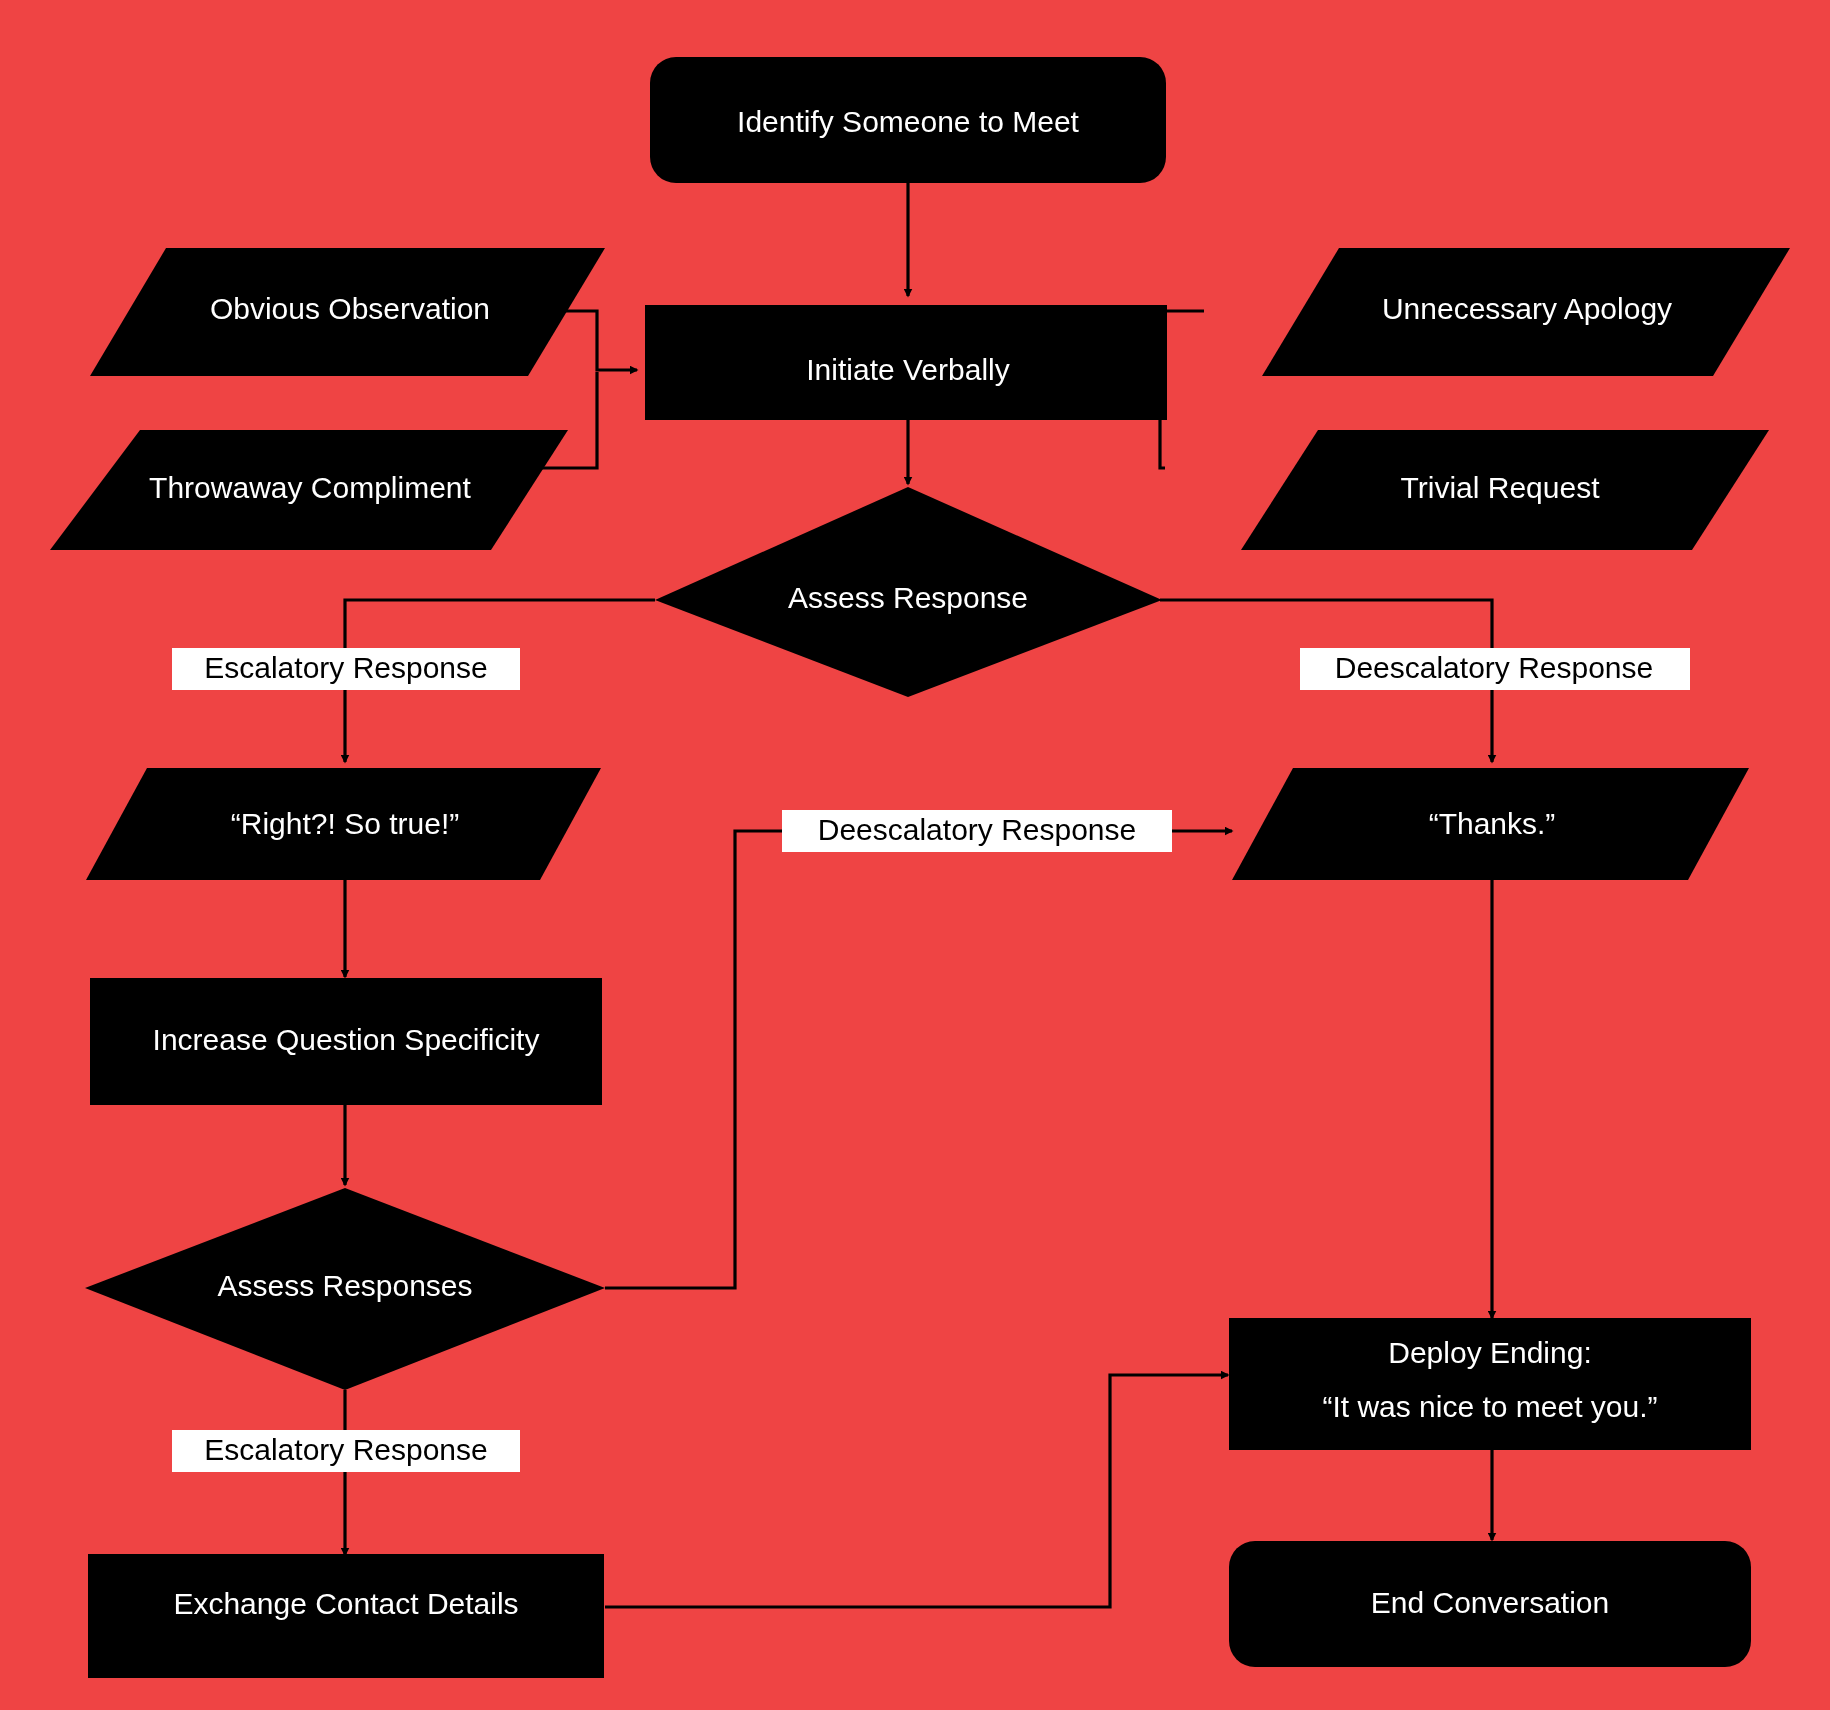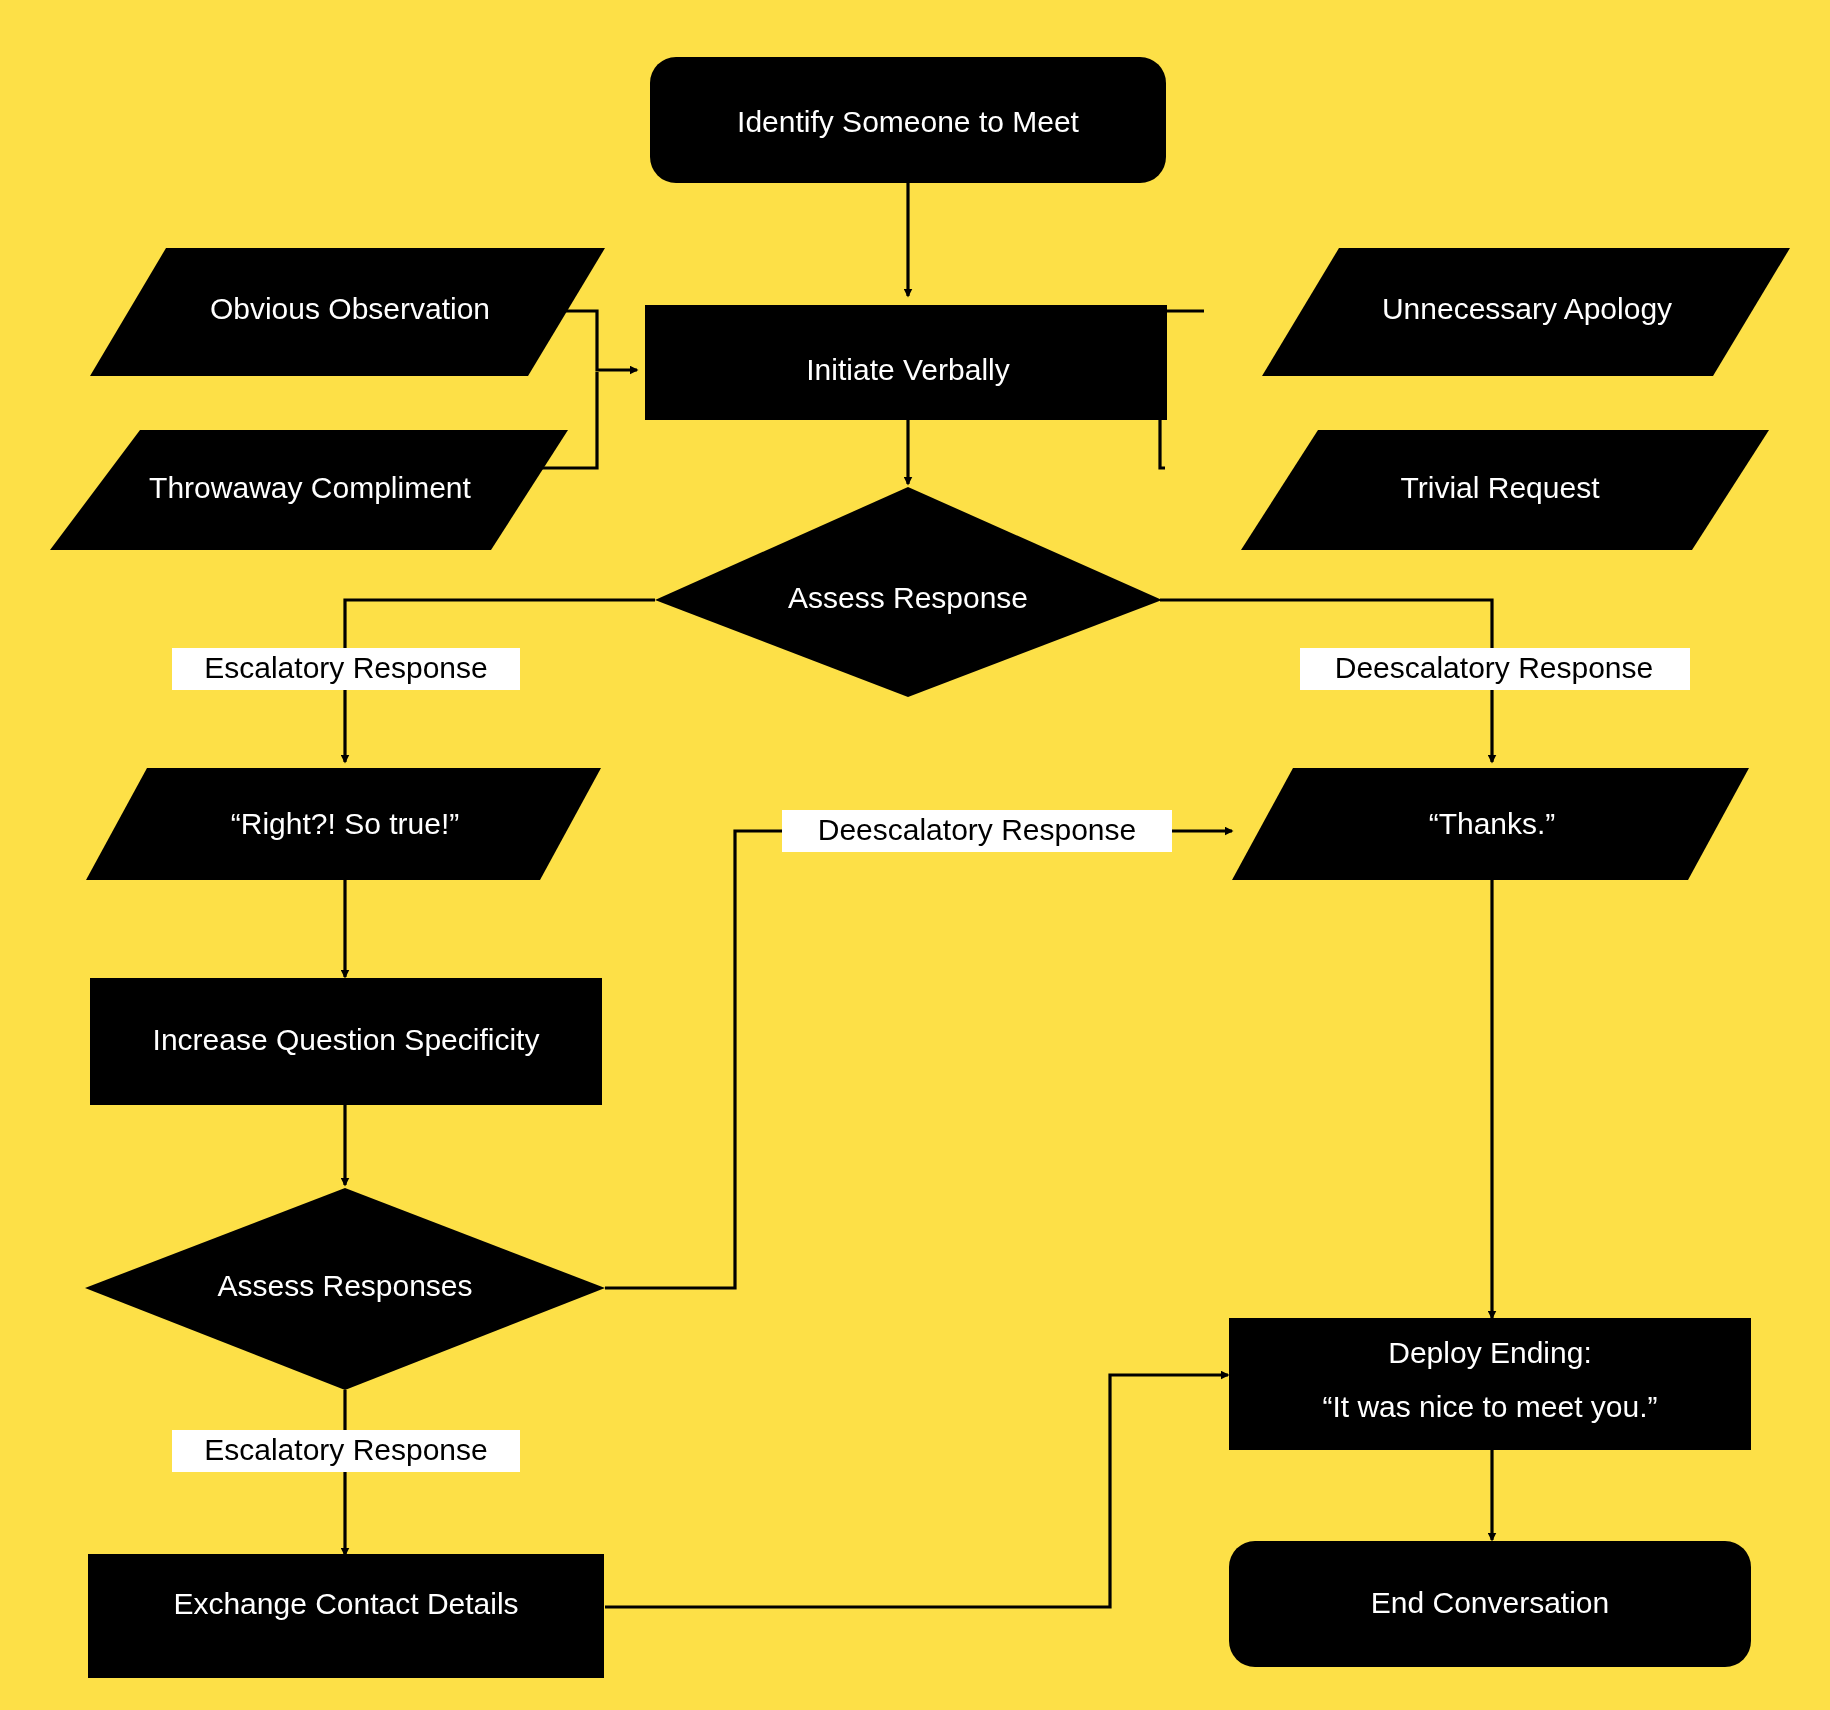--- a/index.html
+++ b/index.html
@@ -1,21 +1,21 @@
 <!DOCTYPE html>
 <html><head>
 <meta charset="utf-8">
 <style>
   html,body{margin:0;padding:0;background:#ffffff;}
   body{
     width:1830px;height:1710px;
     font-family:"Liberation Sans","DejaVu Sans",sans-serif;
     overflow:hidden;
   }
-  #stage{position:relative;width:1830px;height:1710px;background:#fde047;}
+  #stage{position:relative;width:1830px;height:1710px;background:#ef4444;}
   svg#flow{position:absolute;left:0;top:0;width:1830px;height:1710px;display:block;}
   .shape{fill:#000000;}
   .node-label{
     fill:#ffffff;
     font-family:"Liberation Sans","DejaVu Sans",sans-serif;
     font-size:30px;
     text-anchor:middle;
     dominant-baseline:middle;
   }
   .edge-label{

